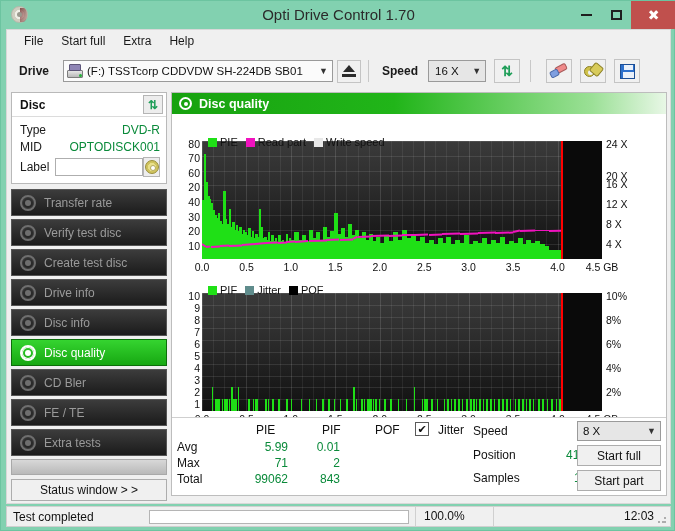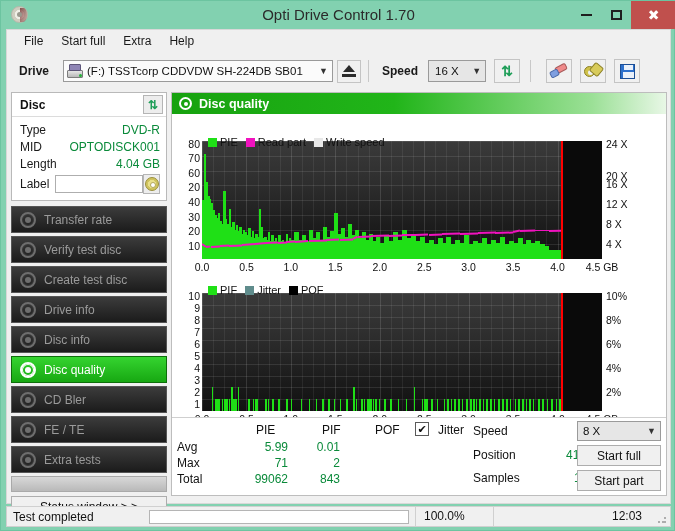--- a/index.html
+++ b/index.html
@@ -239,21 +239,21 @@
   
   .statusbar{
     position:absolute; left:5px; top:505px; width:665px; height:21px;
     background:#f0f0f0; border:1px solid #d0d0d0; display:flex; align-items:center;
     font-size:12px; color:#111;
   }
   .sb-text{ padding-left:6px; width:140px; }
   .sb-progwrap{ width:260px; height:14px; border:1px solid #b5b5b5; background:#fff; margin-left:2px; padding:1px;}
   .sb-prog{ height:100%; background:#1ba81b; }
   .sb-pct{ width:78px; text-align:left; padding-left:8px; border-left:1px solid #d0d0d0; margin-left:6px; height:19px; line-height:19px;}
-  .sb-time{ flex:1; text-align:right; padding-right:28px; border-left:1px solid #d0d0d0; height:19px; line-height:19px;}
+  .sb-time{ flex:1; text-align:right; padding-right:16px; border-left:1px solid #d0d0d0; height:19px; line-height:19px;}
   .grip{ position:absolute; right:3px; bottom:2px; width:10px; height:10px;
     background:
       radial-gradient(circle at 2px 8px,#adadad 1px,transparent 1.2px),
       radial-gradient(circle at 6px 8px,#adadad 1px,transparent 1.2px),
       radial-gradient(circle at 8px 4px,#adadad 1px,transparent 1.2px),
       radial-gradient(circle at 8px 8px,#adadad 1px,transparent 1.2px);
   }
 </style>
 </head>
 <body>
@@ -342,24 +342,20 @@
           <span class="disc-refresh">⇅</span>
         </div>
         <div class="disc-rows">
           <div class="drow">
             <span class="dkey">Type</span>
             <span class="dval">DVD-R</span>
           </div>
           <div class="drow">
             <span class="dkey">MID</span>
             <span class="dval">OPTODISCK001</span>
-          </div>
-          <div class="drow">
-            <span class="dkey">Length</span>
-            <span class="dval">4.04 GB</span>
           </div>
           <div class="label-row">
             <span class="dkey">Label</span>
             <input class="label-input" type="text" placeholder="" style="">
             <span class="label-btn">
               <span class="cd-ico"></span>
             </span>
           </div>
         </div>
       </div>

